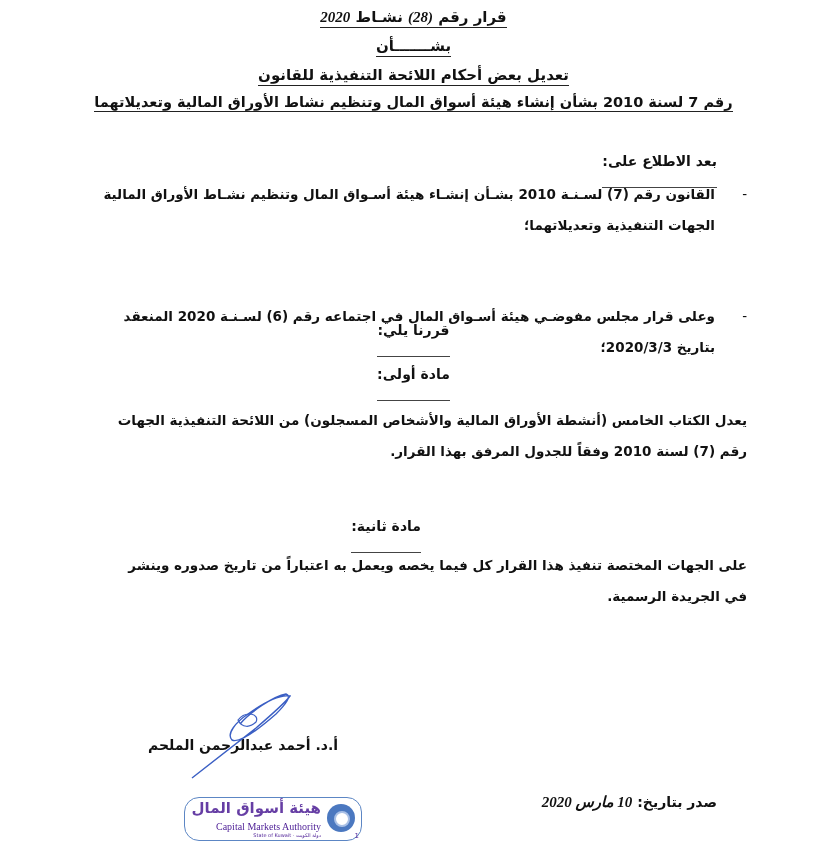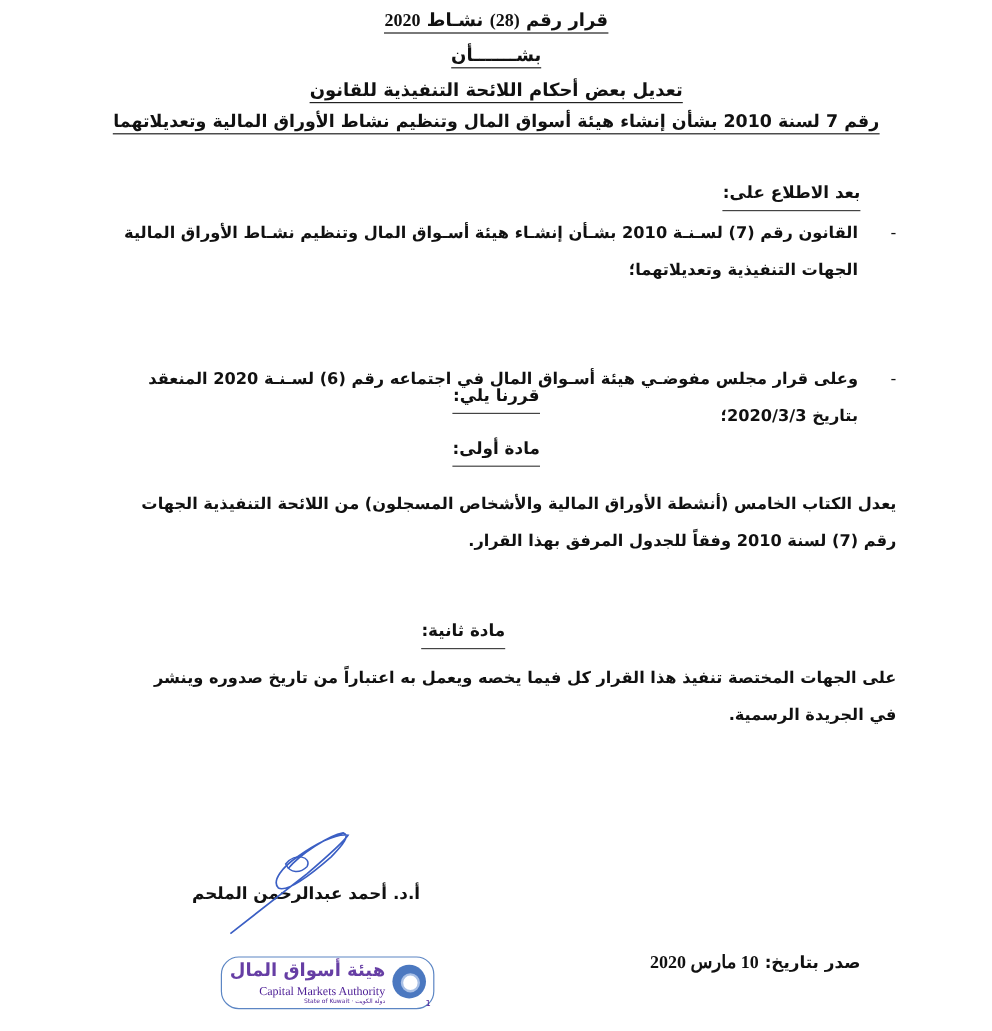--- a/index.html
+++ b/index.html
@@ -5,23 +5,23 @@
     html, body { margin: 0; padding: 0; background: #ffffff; }
     body {
       width: 827px; height: 859px; position: relative; overflow: hidden;
       font-family: "DejaVu Sans", sans-serif; color: #111;
     }
     .abs { position: absolute; }
     .center { left: 0; right: 0; text-align: center; }
     .title { font-weight: bold; font-size: 15px; }
     .title span { border-bottom: 1.5px solid #222; padding-bottom: 1px; }
     .heading { font-weight: bold; font-size: 14px; }
-    .heading span { border-bottom: 1.5px solid #444; padding-bottom: 6px; }
+    .heading span { border-bottom: 1.5px solid #444; padding-bottom: 18px; }
     .para { font-weight: bold; font-size: 13.5px; line-height: 31px; text-align: justify; text-align-last: right; }
-    .num { font-family: "Liberation Serif", serif; font-weight: normal; font-size: 15px; }
+    .num { font-family: "Liberation Serif", serif; font-weight: normal; font-size: 15px; font-style: italic; }
     .bullet-dash { position: absolute; right: 0; top: 0; font-weight: normal; }
     .bullet { position: relative; padding-right: 32px; }
     .stamp {
       position: absolute; left: 184px; top: 797px; width: 176px; height: 42px;
       border: 1.5px solid #5c86c4; border-radius: 15px; color: #4c1d95;
     }
     .stamp-logo {
       position: absolute; right: 6px; top: 6px; width: 28px; height: 28px;
       border-radius: 50%; background: #4b78c0;
     }
@@ -85,21 +85,21 @@
 
 <div class="abs heading" style="top:518px; right:406px;">
   <span>مادة ثانية:</span>
 </div>
 
 <div class="abs para" style="top:550px; right:80px; width:665px;">
   <div>على الجهات المختصة تنفيذ هذا القرار كل فيما يخصه ويعمل به اعتباراً من تاريخ صدوره وينشر</div>
   <div>في الجريدة الرسمية.</div>
 </div>
 
-<div class="abs heading" style="top:737px; left:160px;text-align:right;">
+<div class="abs heading" style="top:737px; left:148px;text-align:right;">
   <span style="border:none">أ.د. أحمد عبدالرحمن الملحم</span>
 </div>
 <svg class="abs" style="left:190px; top:688px;" width="110" height="92" viewBox="0 0 110 92">
   <path d="M2 90 L66 40 C80 28 96 14 100 8 C90 6 72 16 58 26 C46 34 36 46 42 52 C50 56 70 40 86 26 C96 16 102 8 96 6 C84 8 60 24 50 36" fill="none" stroke="#3b5fc4" stroke-width="1.4"></path>
   <path d="M48 32 C56 22 70 26 66 34 C60 40 52 40 48 32 Z" fill="none" stroke="#3b5fc4" stroke-width="1.2"></path>
 </svg>
 
 <div class="abs heading" style="top:793px; right:110px;">
   <bdi>صدر بتاريخ:</bdi>
   <bdi class="num" style="font-weight:bold">10 مارس 2020</bdi>

